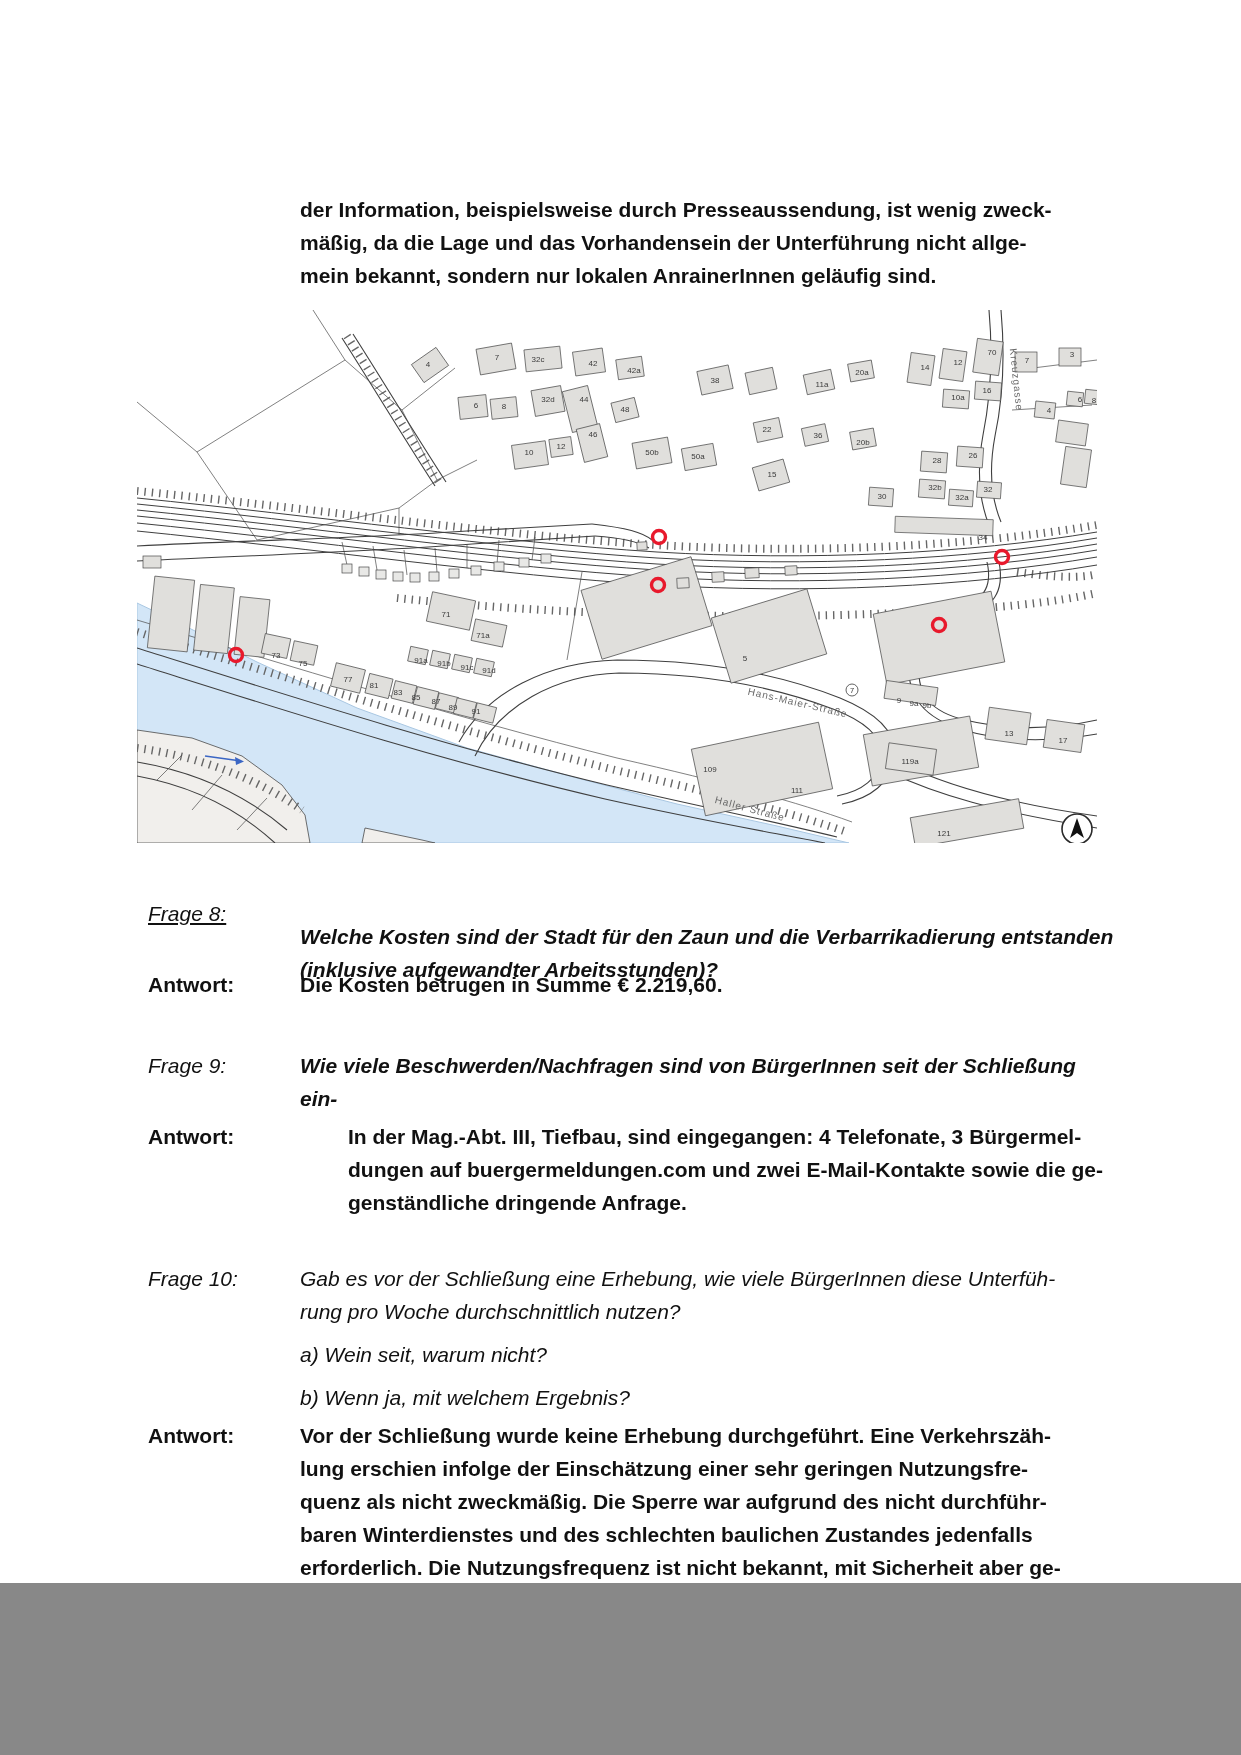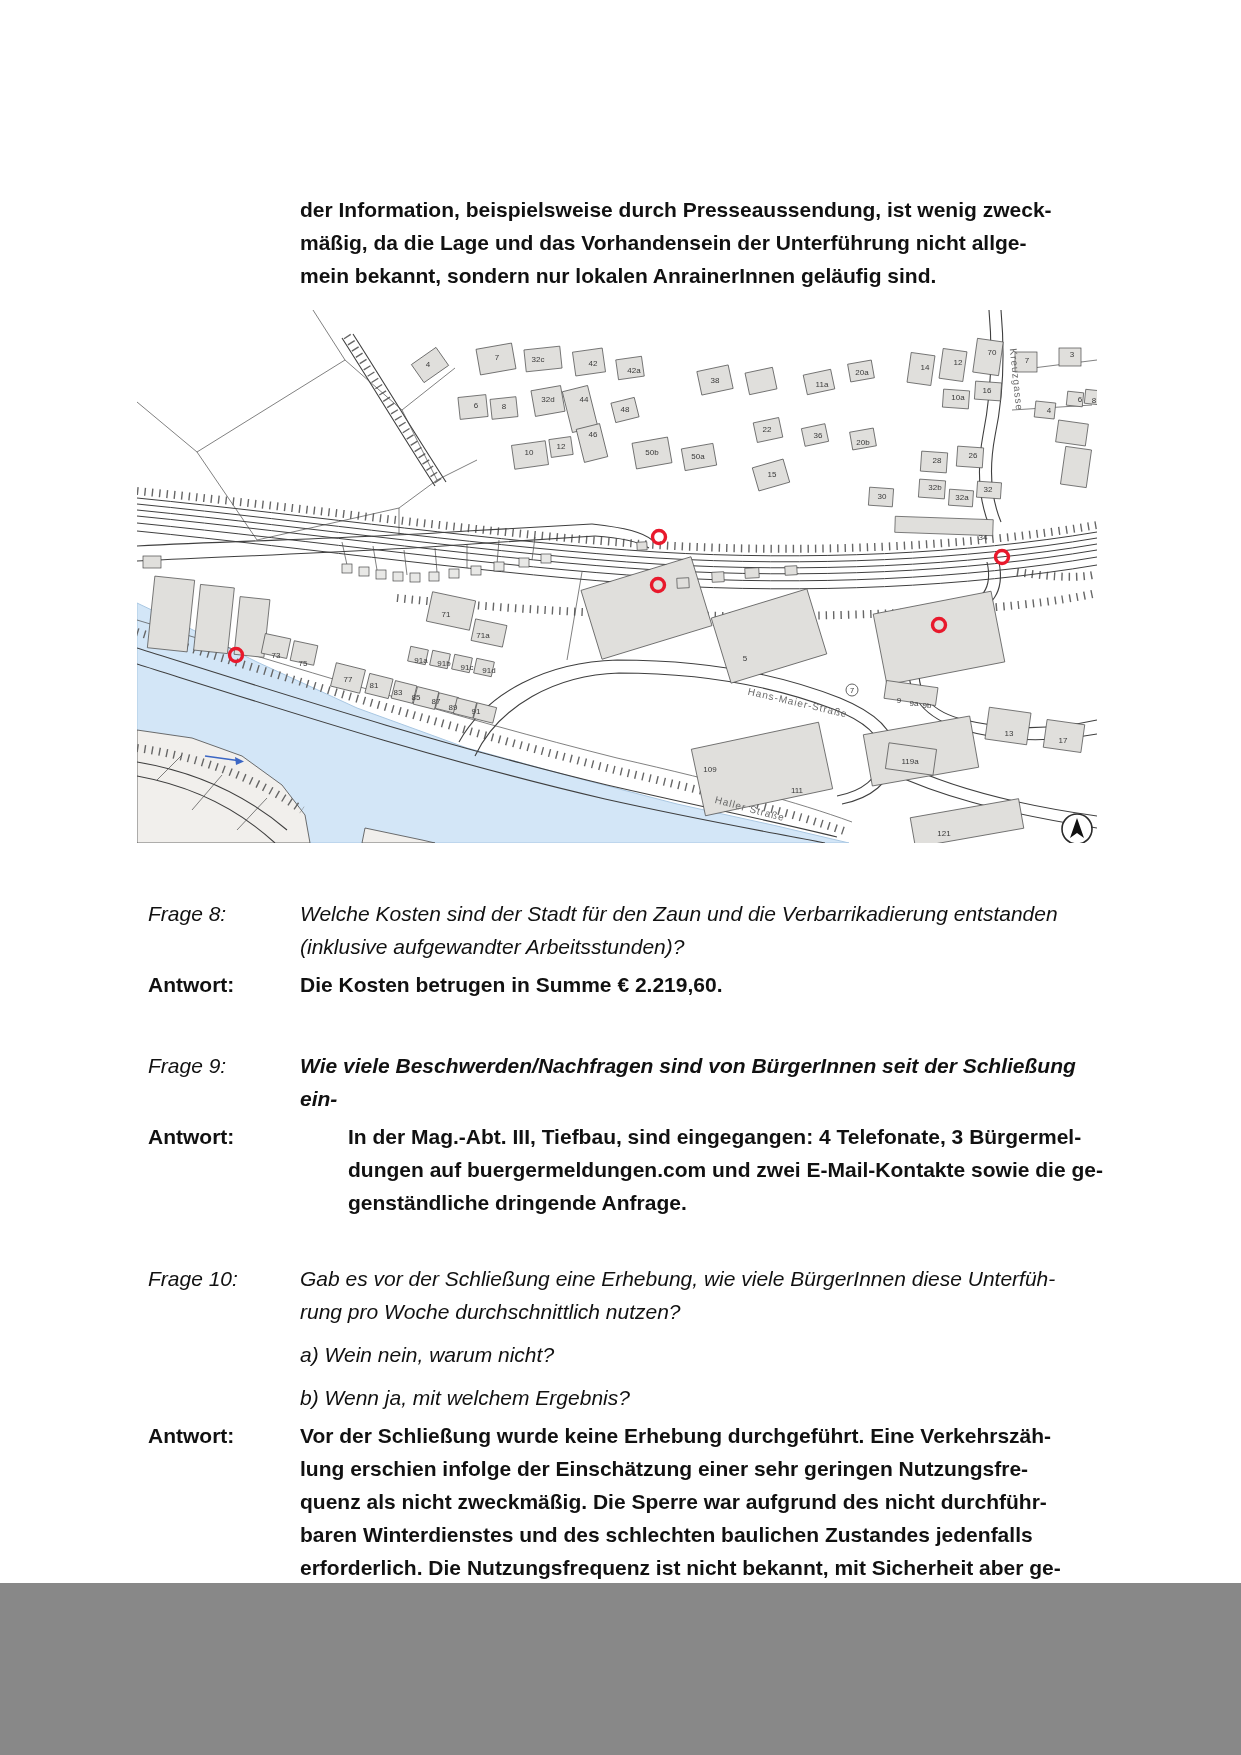--- a/index.html
+++ b/index.html
@@ -246,22 +246,22 @@
         <circle cx="522" cy="227" r="6.5" fill="none" stroke="#e8192c" stroke-width="3.4"></circle>
         <circle cx="521" cy="275" r="6.5" fill="none" stroke="#e8192c" stroke-width="3.4"></circle>
         <circle cx="865" cy="247" r="6.5" fill="none" stroke="#e8192c" stroke-width="3.4"></circle>
         <circle cx="802" cy="315" r="6.5" fill="none" stroke="#e8192c" stroke-width="3.4"></circle>
         <circle cx="99" cy="345" r="6.5" fill="none" stroke="#e8192c" stroke-width="3.4"></circle>
         <circle cx="940" cy="519" r="15" fill="#fff" stroke="#2a2a2a" stroke-width="1.6"></circle>
         <polygon points="940,508 947,528 940,523 933,528" fill="#111"></polygon>
       </svg>
   </div>
 
-  <div class="abs body-text ital label-col" style="top:897px;">Frage 8:</div>
-  <div class="abs body-text ital text-col" style="top:897px;">
+  <div class="abs body-text ital label-col" style="top:897px;text-decoration:underline;">Frage 8:</div>
+  <div class="abs body-text ital text-col" style="top:920px;font-weight:bold;">
     <div>Welche Kosten sind der Stadt für den Zaun und die Verbarrikadierung entstanden</div>
     <div>(inklusive aufgewandter Arbeitsstunden)?</div>
   </div>
   <div class="abs body-text bold label-col" style="top:968px;">Antwort:</div>
   <div class="abs body-text bold text-col" style="top:968px;">
     <div>Die Kosten betrugen in Summe € 2.219,60.</div>
   </div>
 
   <div class="abs body-text ital label-col" style="top:1049px;">Frage 9:</div>
   <div class="abs body-text ital text-col" style="top:1049px;font-weight:bold;">
@@ -272,21 +272,21 @@
     <div>In der Mag.-Abt. III, Tiefbau, sind eingegangen: 4 Telefonate, 3 Bürgermel-</div>
     <div>dungen auf buergermeldungen.com und zwei E-Mail-Kontakte sowie die ge-</div>
     <div>genständliche dringende Anfrage.</div>
   </div>
 
   <div class="abs body-text ital label-col" style="top:1262px;">Frage 10:</div>
   <div class="abs body-text ital text-col" style="top:1262px;">
     <div>Gab es vor der Schließung eine Erhebung, wie viele BürgerInnen diese Unterfüh-</div>
     <div>rung pro Woche durchschnittlich nutzen?</div>
   </div>
-  <div class="abs body-text ital text-col" style="top:1338px;">a) Wein nein, warum nicht?</div>
+  <div class="abs body-text ital text-col" style="top:1338px;">a) Wein seit, warum nicht?</div>
   <div class="abs body-text ital text-col" style="top:1381px;">b) Wenn ja, mit welchem Ergebnis?</div>
   <div class="abs body-text bold label-col" style="top:1419px;">Antwort:</div>
   <div class="abs body-text bold text-col" style="top:1419px;">
     <div>Vor der Schließung wurde keine Erhebung durchgeführt. Eine Verkehrszäh-</div>
     <div>lung erschien infolge der Einschätzung einer sehr geringen Nutzungsfre-</div>
     <div>quenz als nicht zweckmäßig. Die Sperre war aufgrund des nicht durchführ-</div>
     <div>baren Winterdienstes und des schlechten baulichen Zustandes jedenfalls</div>
     <div>erforderlich. Die Nutzungsfrequenz ist nicht bekannt, mit Sicherheit aber ge-</div>
     <div>ring.</div>
   </div>

